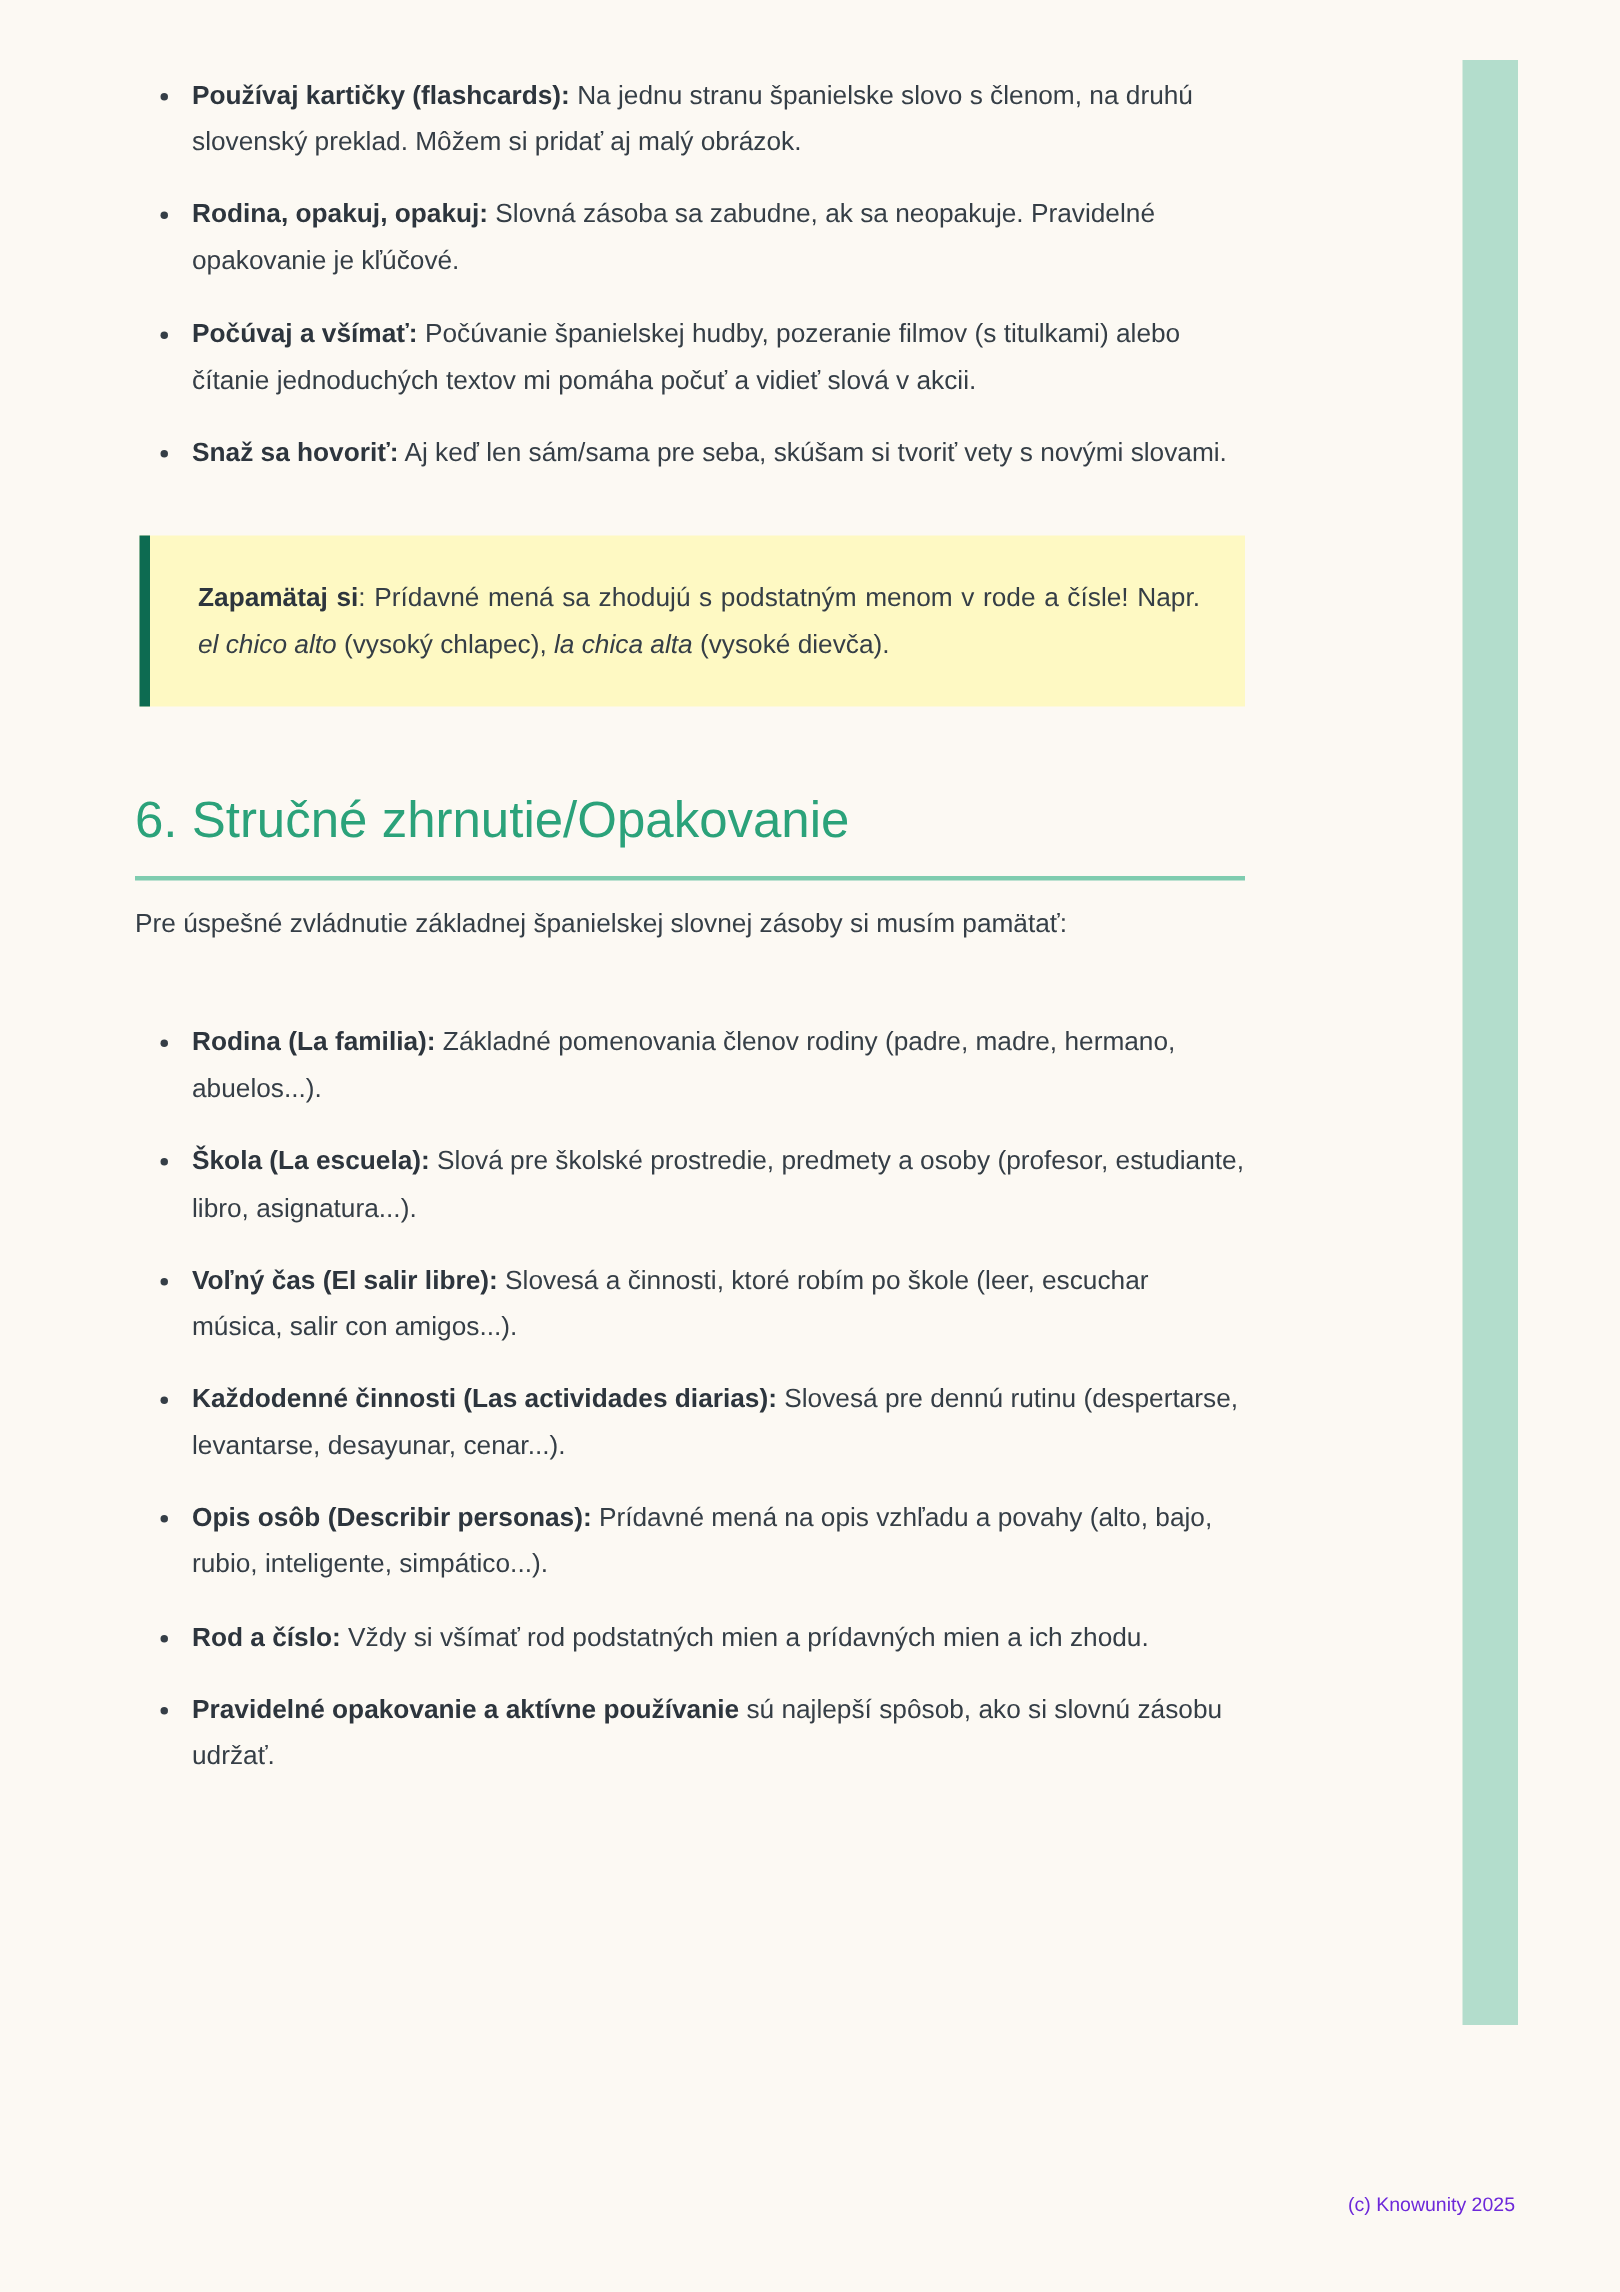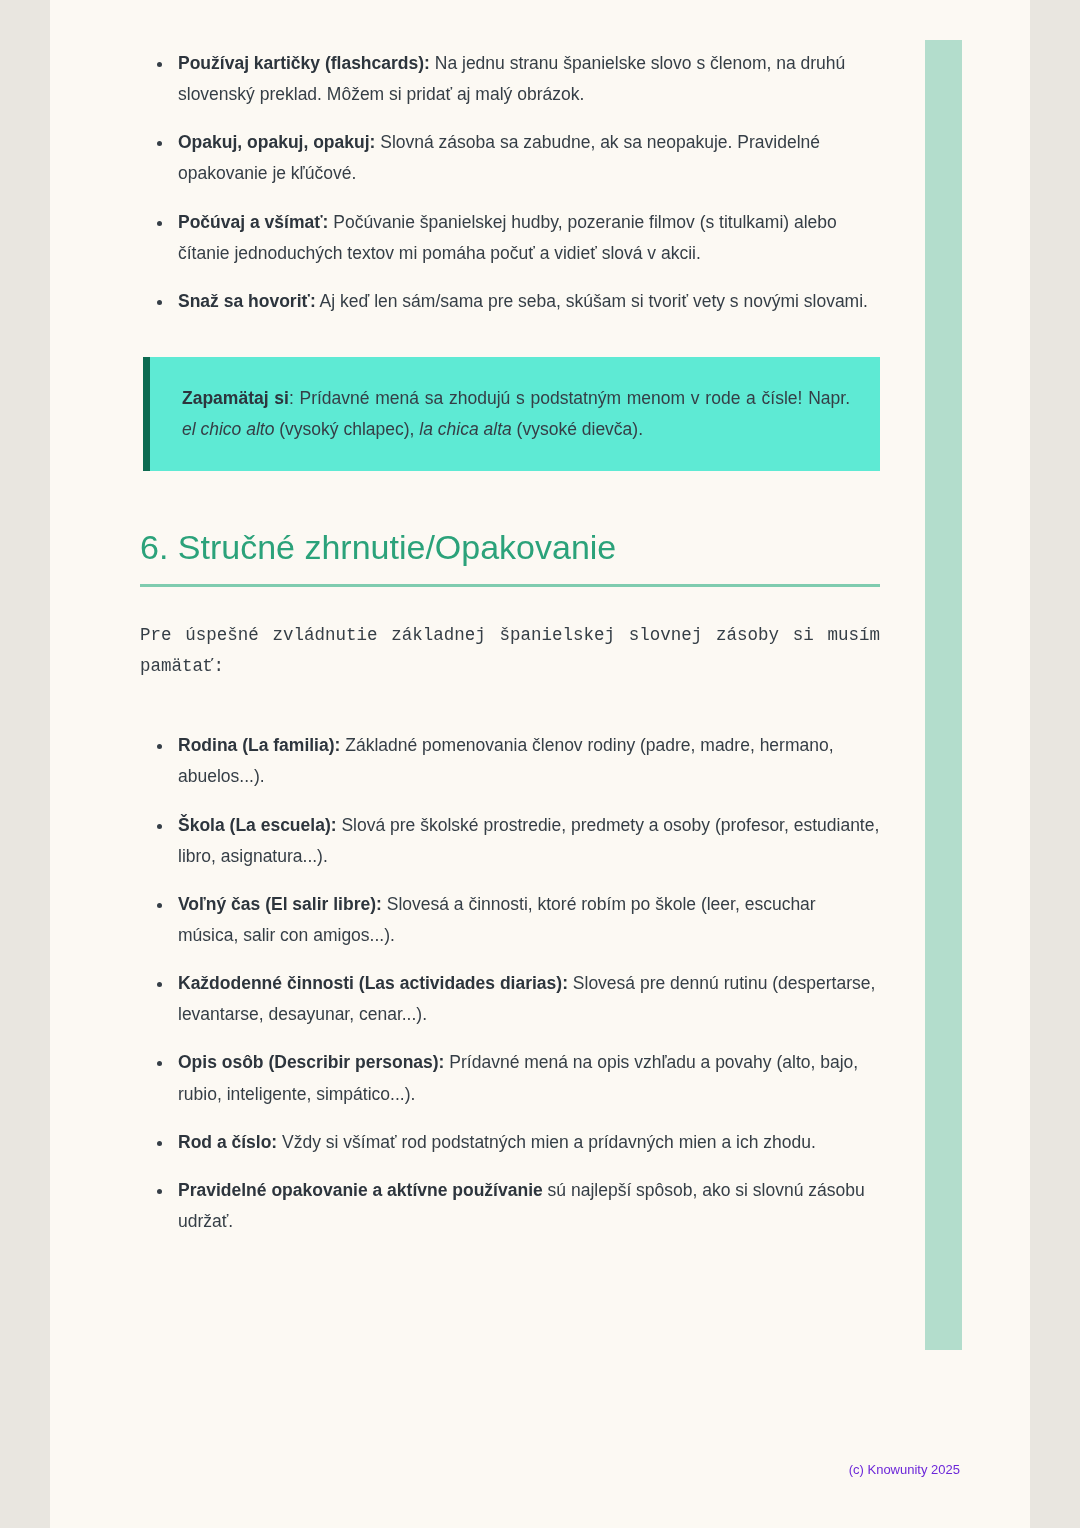--- a/index.html
+++ b/index.html
@@ -1,18 +1,18 @@
 <!DOCTYPE html>
 <html lang="sk"><head>
 <meta charset="utf-8">
 <style>
   html, body { margin: 0; padding: 0; background: #e9e6e0; }
   .page {
     position: relative;
-    width: 980px;
+    width: 1080px;
     height: 1528px;
     margin: 0 auto;
     background: #fcf9f3;
     font-family: "Liberation Sans", "DejaVu Sans", sans-serif;
     color: #353e46;
     overflow: hidden;
   }
   .accent-bar {
     position: absolute;
     top: 40px;
@@ -36,43 +36,42 @@
     list-style: disc;
   }
   ul.bullet-list li {
     margin-bottom: 17px;
     padding-left: 4px;
   }
   strong { font-weight: 700; color: #2d353d; }
   em { font-style: italic; }
   .callout {
     margin: 40px 0 0 3px;
-    background: #5eead4;
+    background: #fef9c3;
     border-left: 7px solid #0d6b51;
     padding: 26px 30px 26px 32px;
     text-align: justify;
   }
   .callout p { margin: 0; }
   h2.heading {
     margin: 56px 0 0;
     font-size: 34px;
     line-height: 1.2;
     font-weight: 400;
     color: #2ba27a;
   }
   .heading-rule {
     border: none;
     height: 3px;
     background: #7fccaf;
     margin: 16px 0 0;
   }
   .intro {
-    margin: 33px 0 0;
+    margin: 13px 0 0;
     text-align: justify;
-    font-family: Liberation Mono, monospace;
   }
   .summary-wrap { margin-top: 48px; }
   .footer {
     position: absolute;
     top: 1462px;
     right: 70px;
     font-size: 13px;
     color: #6d28d9;
   }
 </style>
@@ -80,21 +79,21 @@
 <body>
 
 <div class="page">
 
   <div class="accent-bar"></div>
 
   <div class="content">
 
     <ul class="bullet-list">
       <li><strong>Používaj kartičky (flashcards):</strong><span> Na jednu stranu španielske slovo s členom, na druhú slovenský preklad. Môžem si pridať aj malý obrázok.</span></li>
-      <li><strong>Opakuj, opakuj, opakuj:</strong><span> Slovná zásoba sa zabudne, ak sa neopakuje. Pravidelné opakovanie je kľúčové.</span></li>
+      <li><strong>Rodina, opakuj, opakuj:</strong><span> Slovná zásoba sa zabudne, ak sa neopakuje. Pravidelné opakovanie je kľúčové.</span></li>
       <li><strong>Počúvaj a všímať:</strong><span> Počúvanie španielskej hudby, pozeranie filmov (s titulkami) alebo čítanie jednoduchých textov mi pomáha počuť a vidieť slová v akcii.</span></li>
       <li><strong>Snaž sa hovoriť:</strong><span> Aj keď len sám/sama pre seba, skúšam si tvoriť vety s novými slovami.</span></li>
     </ul>
 
     <div class="callout">
       <p><strong>Zapamätaj si</strong><span>: Prídavné mená sa zhodujú s podstatným menom v rode a čísle! Napr. </span><em>el chico alto</em><span> (vysoký chlapec), </span><em>la chica alta</em><span> (vysoké dievča).</span></p>
     </div>
 
     <h2 class="heading">6. Stručné zhrnutie/Opakovanie</h2>
     <hr class="heading-rule">

